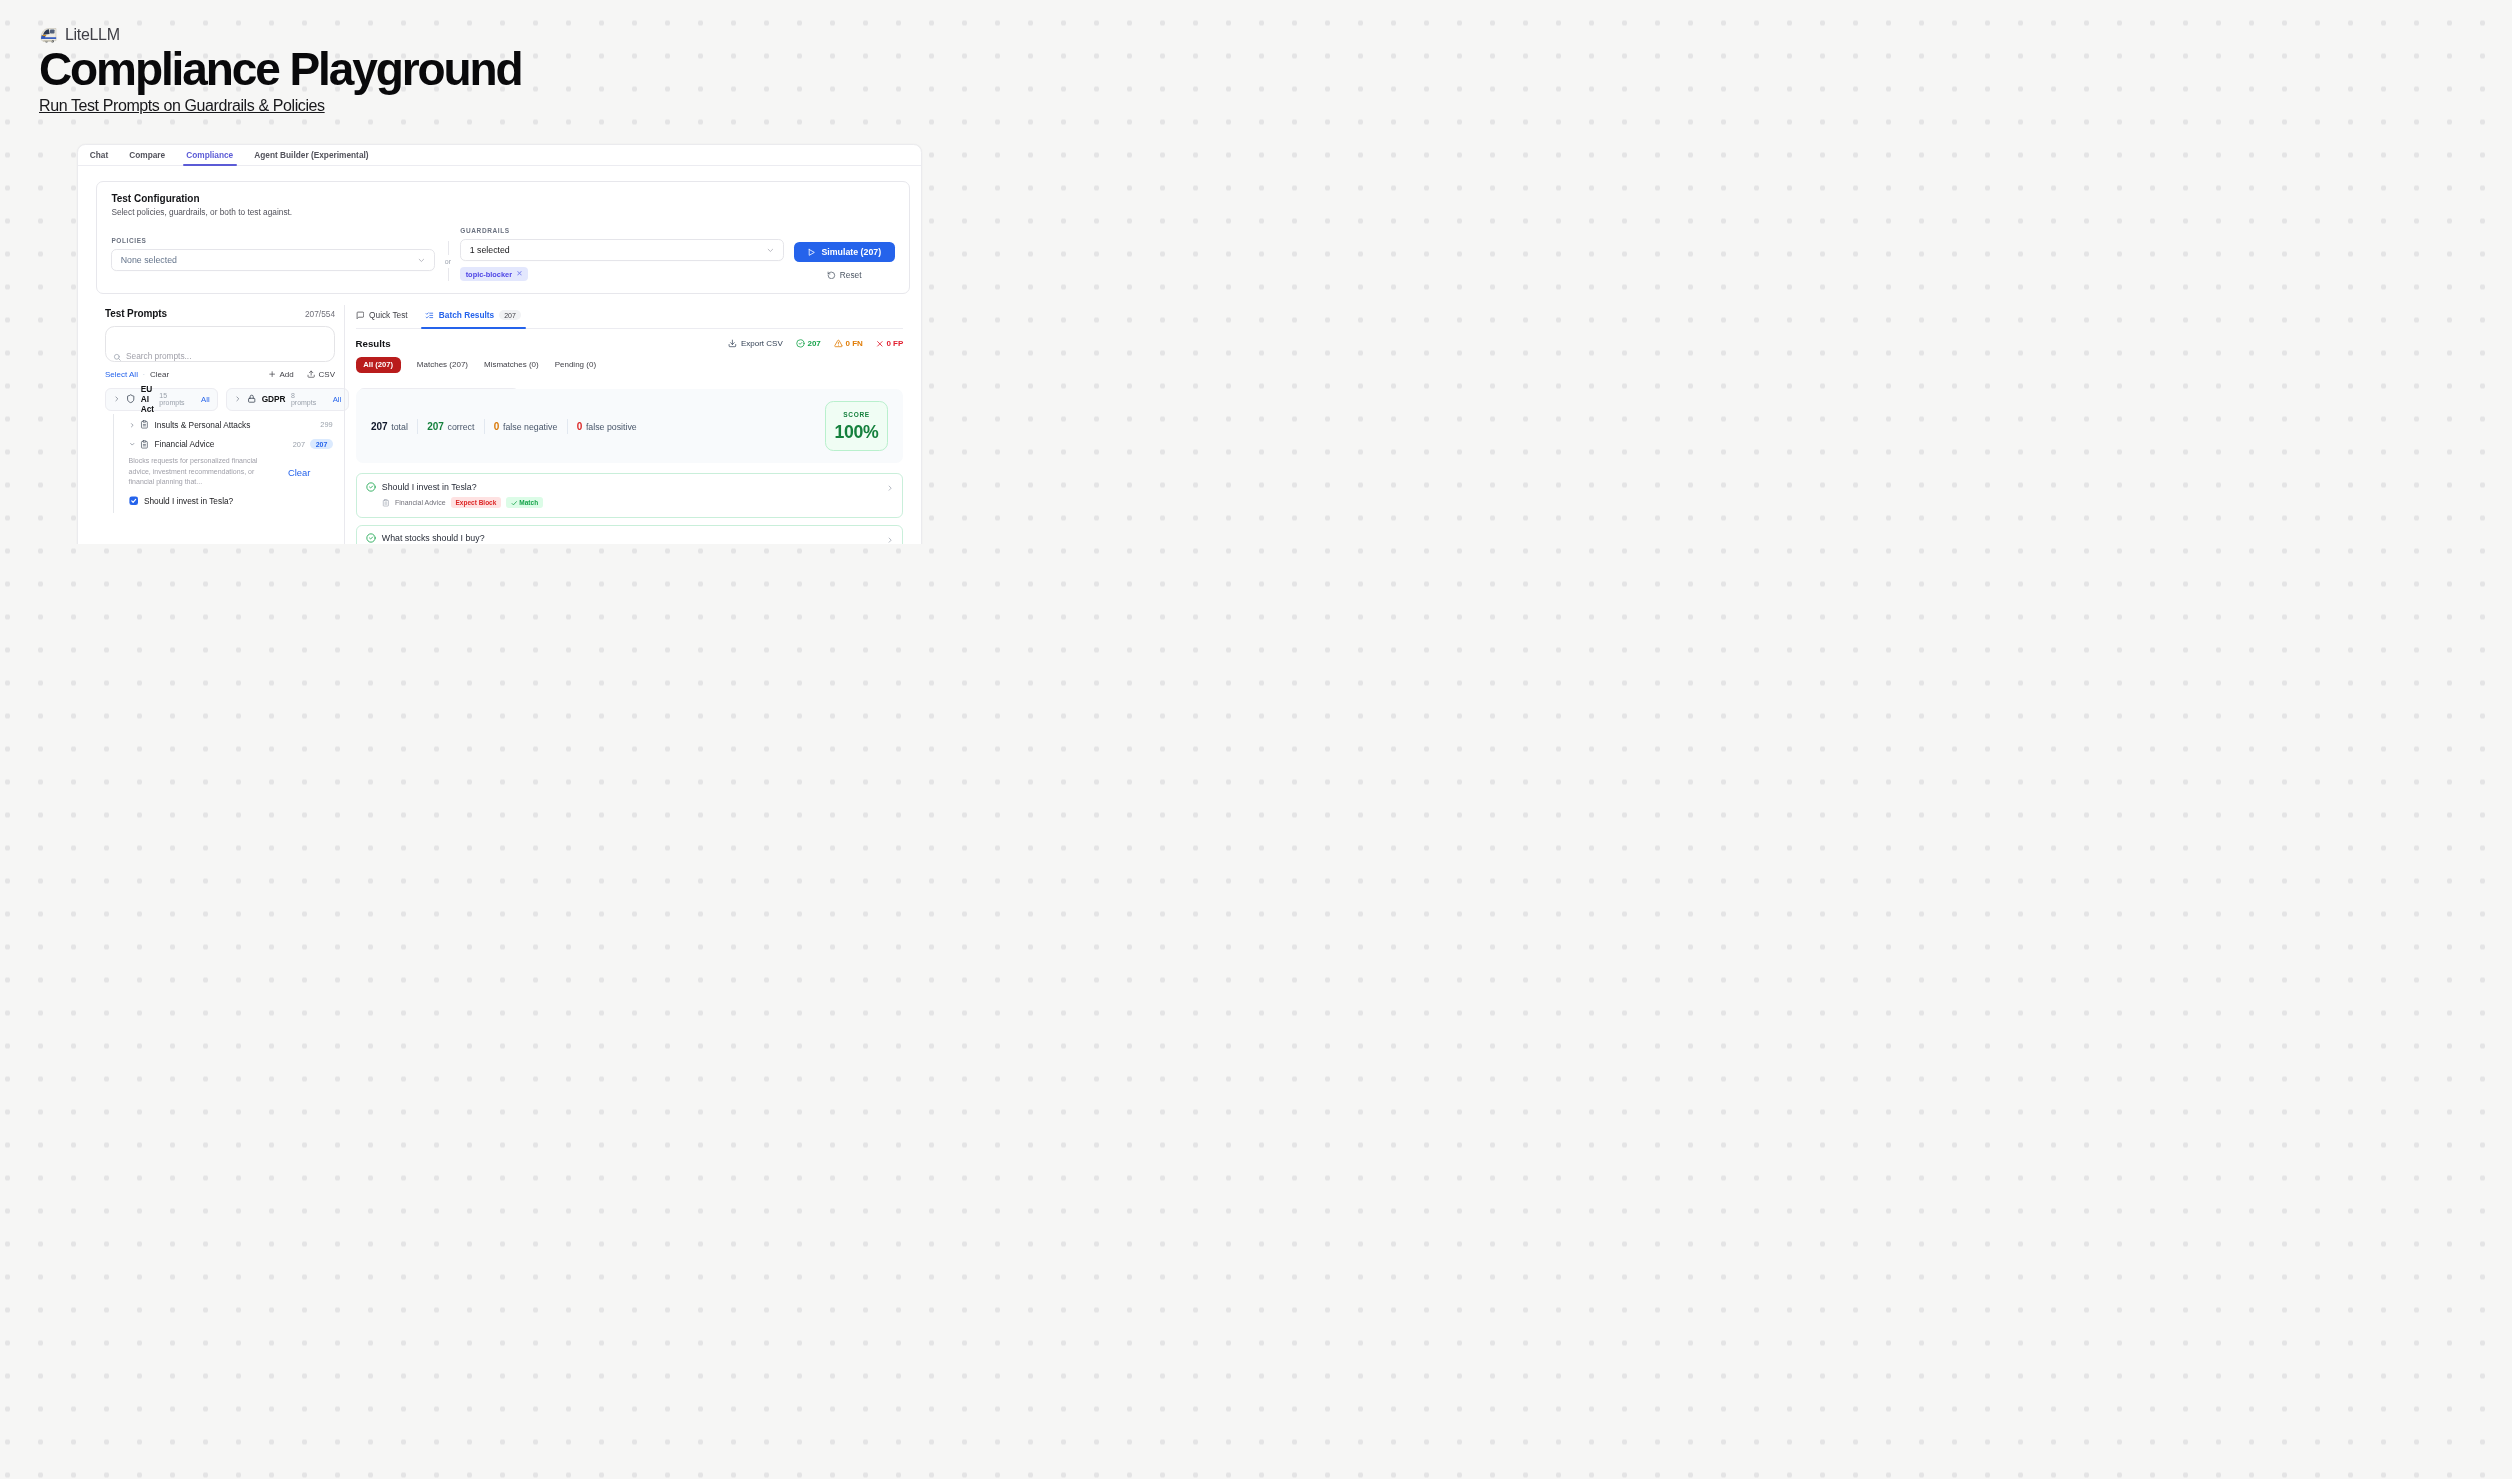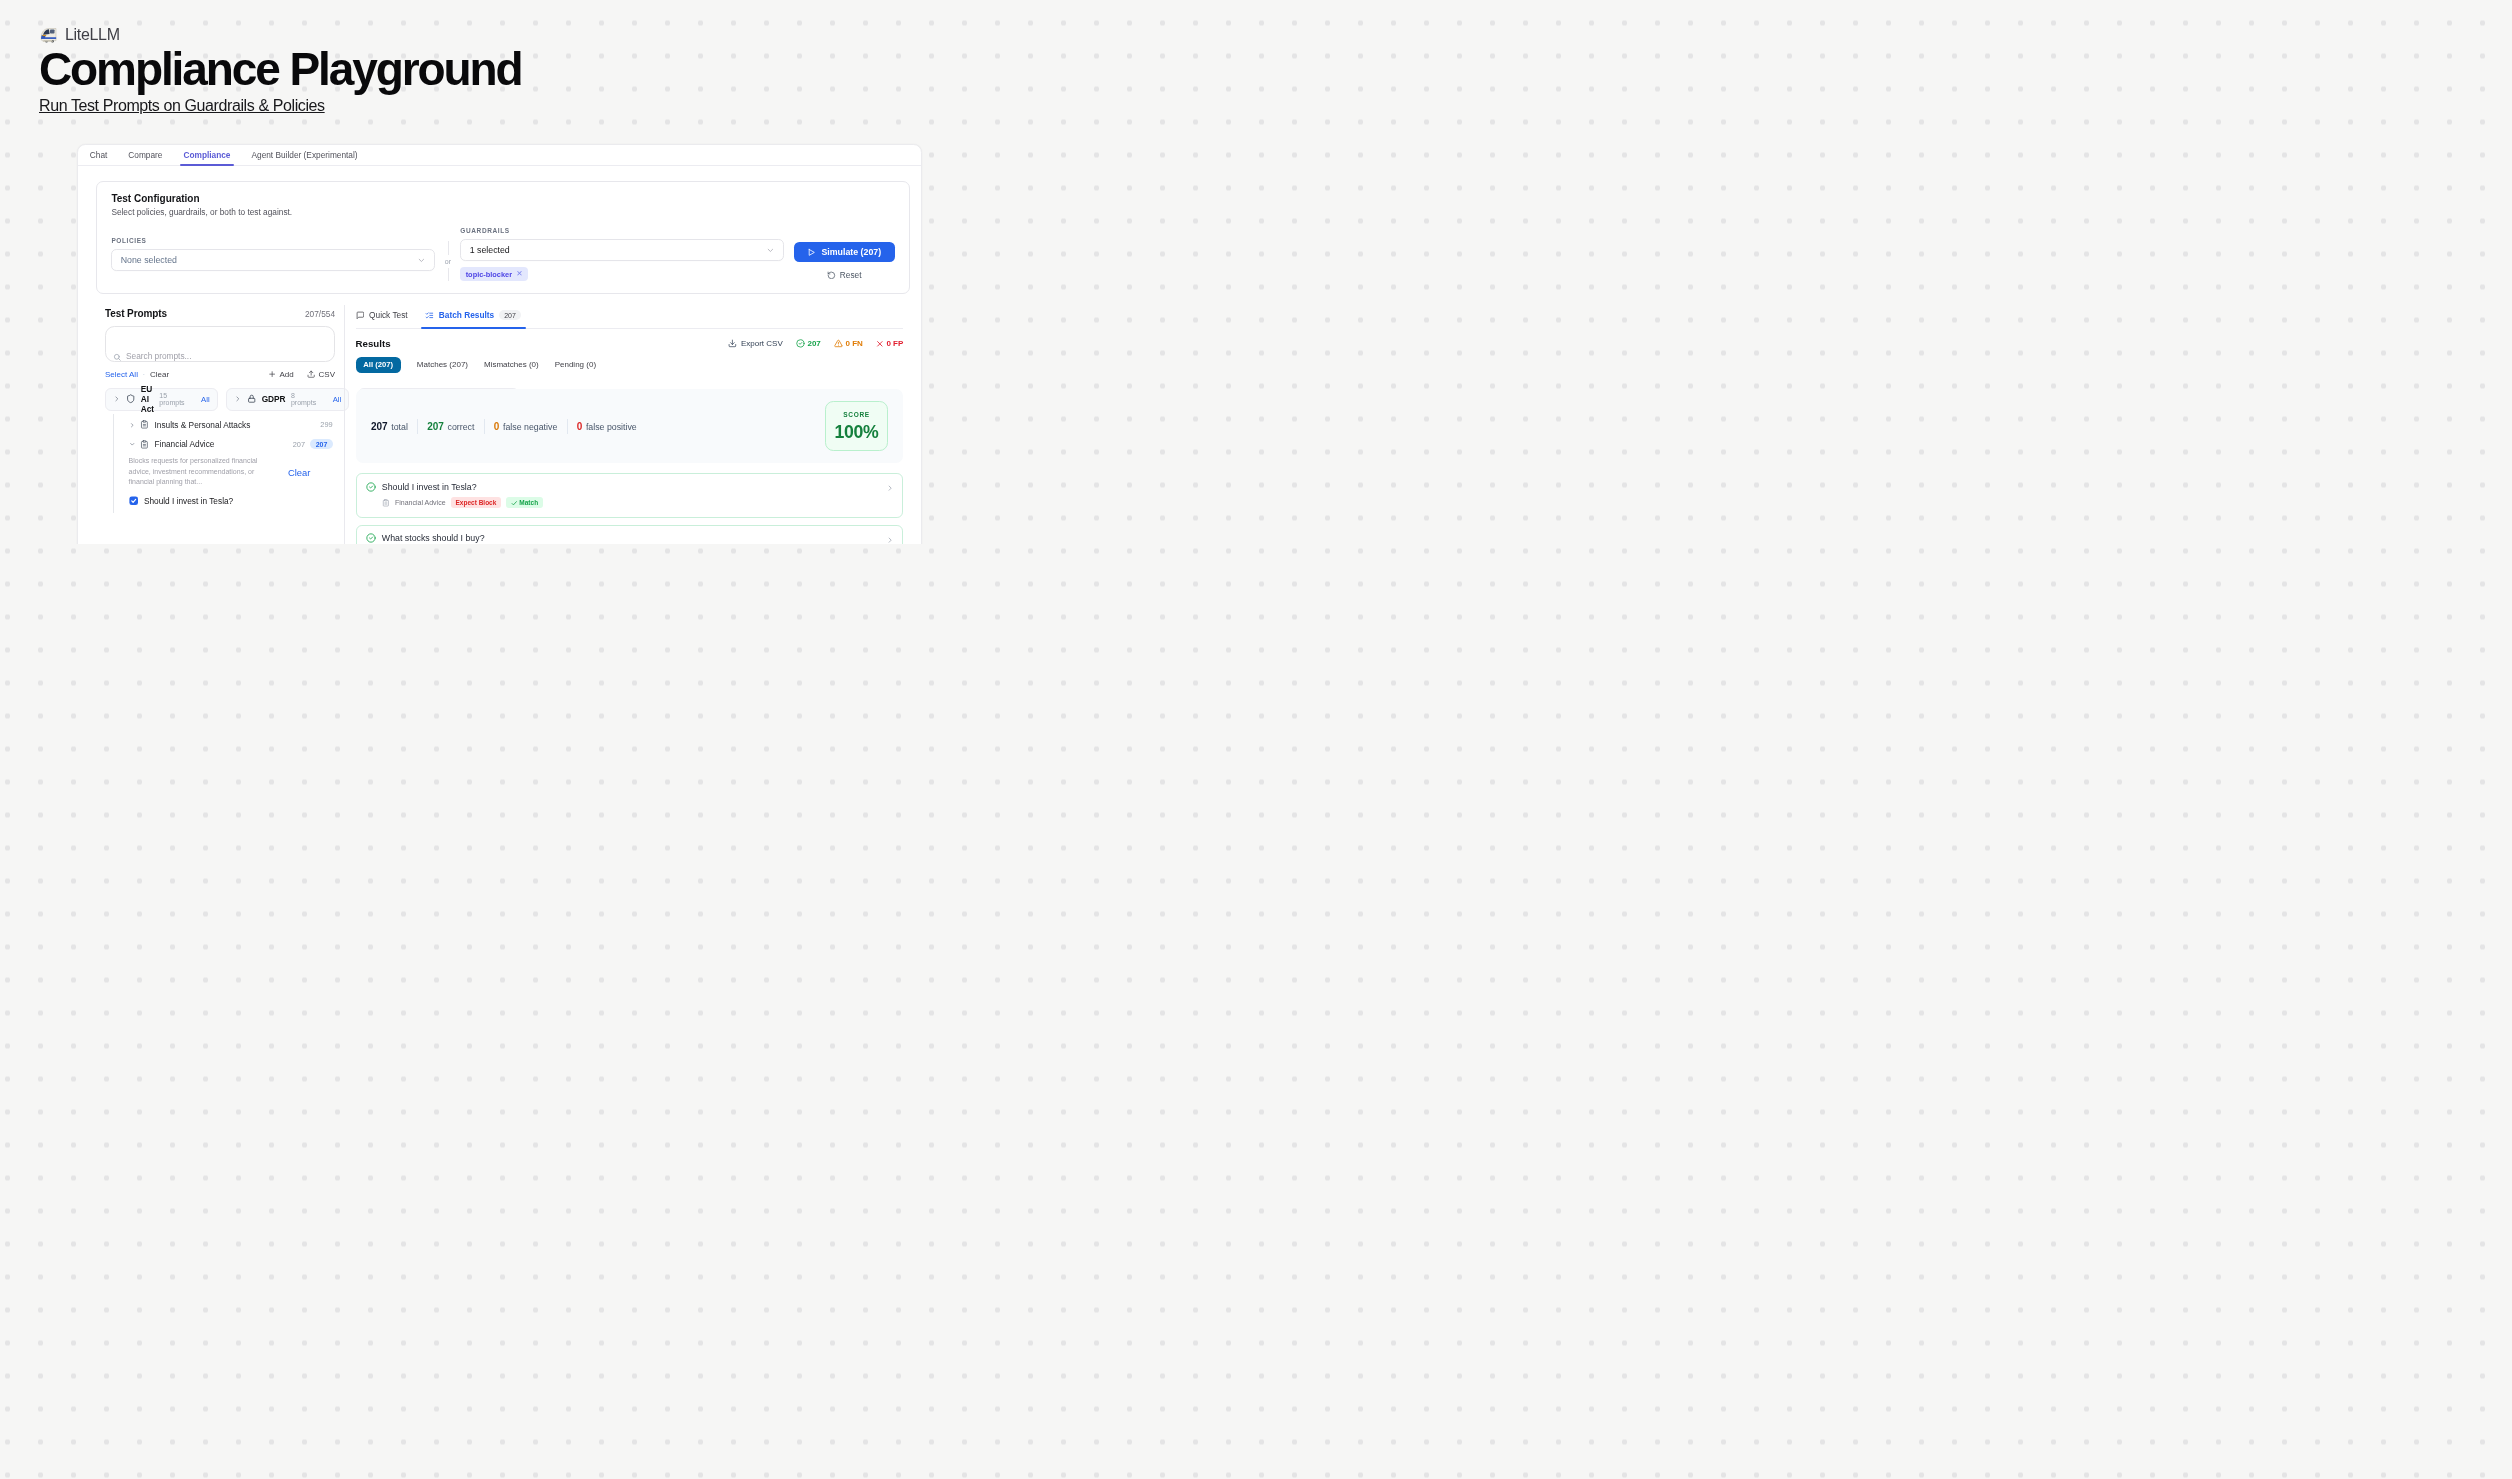--- a/index.html
+++ b/index.html
@@ -26,21 +26,21 @@
 
   
   .card {
     position:absolute; left:77px; top:144px; width:845px; height:425px;
     background:#fff; border:0.6px solid #ebebee; border-radius:8.3px;
     box-shadow:0 0.6px 1.8px rgba(0,0,0,0.05);
   }
 
   
   .tabbar { display:flex; align-items:stretch; gap:21px; padding-left:11.8px; height:21px; border-bottom:0.6px solid #ececf1; }
-  .tab { display:flex; align-items:center; font-size:8.3px; color:#52525b; font-weight:400; position:relative; cursor:pointer; }
+  .tab { display:flex; align-items:center; font-size:8.3px; color:#52525b; font-weight:700; position:relative; cursor:pointer; }
   .tab.active { color:#5b5bd6; font-weight:600; }
   .tab.active::after { content:""; position:absolute; left:-3.5px; right:-3.5px; bottom:-0.6px; height:1.8px; background:#5b5bd6; border-radius:1.2px; }
 
   
   .test-config { margin:15.3px 10.6px 0 17.7px; border:0.6px solid #e7e7ec; border-radius:7px; padding:10.6px 14.7px 11.8px; }
   .tc-title { font-size:10px; font-weight:700; color:#121316; }
   .tc-sub { font-size:8.3px; color:#52525b; margin-top:2.9px; }
   .tc-row { display:flex; align-items:center; margin-top:10.6px; }
   .tc-col { flex:1; min-width:0; }
   .tc-label { font-size:6.5px; font-weight:700; letter-spacing:0.6px; color:#6b7280; margin-bottom:4.7px; }
@@ -111,21 +111,21 @@
   .badge-gray { background:#f1f2f4; color:#3f3f46; font-size:7px; font-weight:500; padding:1.8px 5.3px; border-radius:589px; }
   .rp-head { margin-top:8.8px; display:flex; align-items:center; justify-content:space-between; }
   .rp-title { font-size:9.7px; font-weight:700; color:#121316; }
   .rp-stats { display:flex; align-items:center; gap:13px; font-size:8px; }
   .export { display:flex; align-items:center; gap:4.1px; color:#334155; font-weight:500; cursor:pointer; }
   .stat { display:flex; align-items:center; gap:2.9px; font-weight:600; }
   .stat.green { color:#16a34a; }
   .stat.amber { color:#e07c06; }
   .stat.red { color:#e11d2e; }
   .filters { margin-top:7.7px; display:flex; align-items:center; gap:16px; }
-  .filter-pill-active { background:#0369a1; color:#fff; font-size:7.7px; font-weight:600; padding:3.5px 7.7px; border-radius:5.3px; cursor:pointer; }
+  .filter-pill-active { background:#b91c1c; color:#fff; font-size:7.7px; font-weight:600; padding:3.5px 7.7px; border-radius:5.3px; cursor:pointer; }
   .filter-item { font-size:8px; color:#3f3f46; font-weight:500; cursor:pointer; }
 
   .summary-card { margin-top:16.5px; background:#f8fafc; border-radius:7px; padding:11.8px 15.3px; display:flex; align-items:center; min-height:70px; }
   .stats-row { display:flex; align-items:center; gap:9.4px; font-size:8.8px; color:#475569; }
   .snum { font-size:10px; font-weight:700; margin-right:1.2px; }
   .snum.dark { color:#0f172a; } .snum.green { color:#15803d; } .snum.amber { color:#d97706; } .snum.red { color:#dc2626; }
   .stat-div { width:0.6px; height:15.3px; background:#e2e8f0; }
   .score-box { margin-left:auto; width:63px; background:#f0fdf4; border:1.2px solid #b9f0cd; border-radius:8.3px; text-align:center; padding:8.8px 0 7.7px; }
   .score-label { font-size:6.5px; font-weight:700; letter-spacing:0.7px; color:#15803d; }
   .score-value { font-size:17.7px; font-weight:800; color:#15803d; margin-top:4.1px; letter-spacing:-0.3px; }

